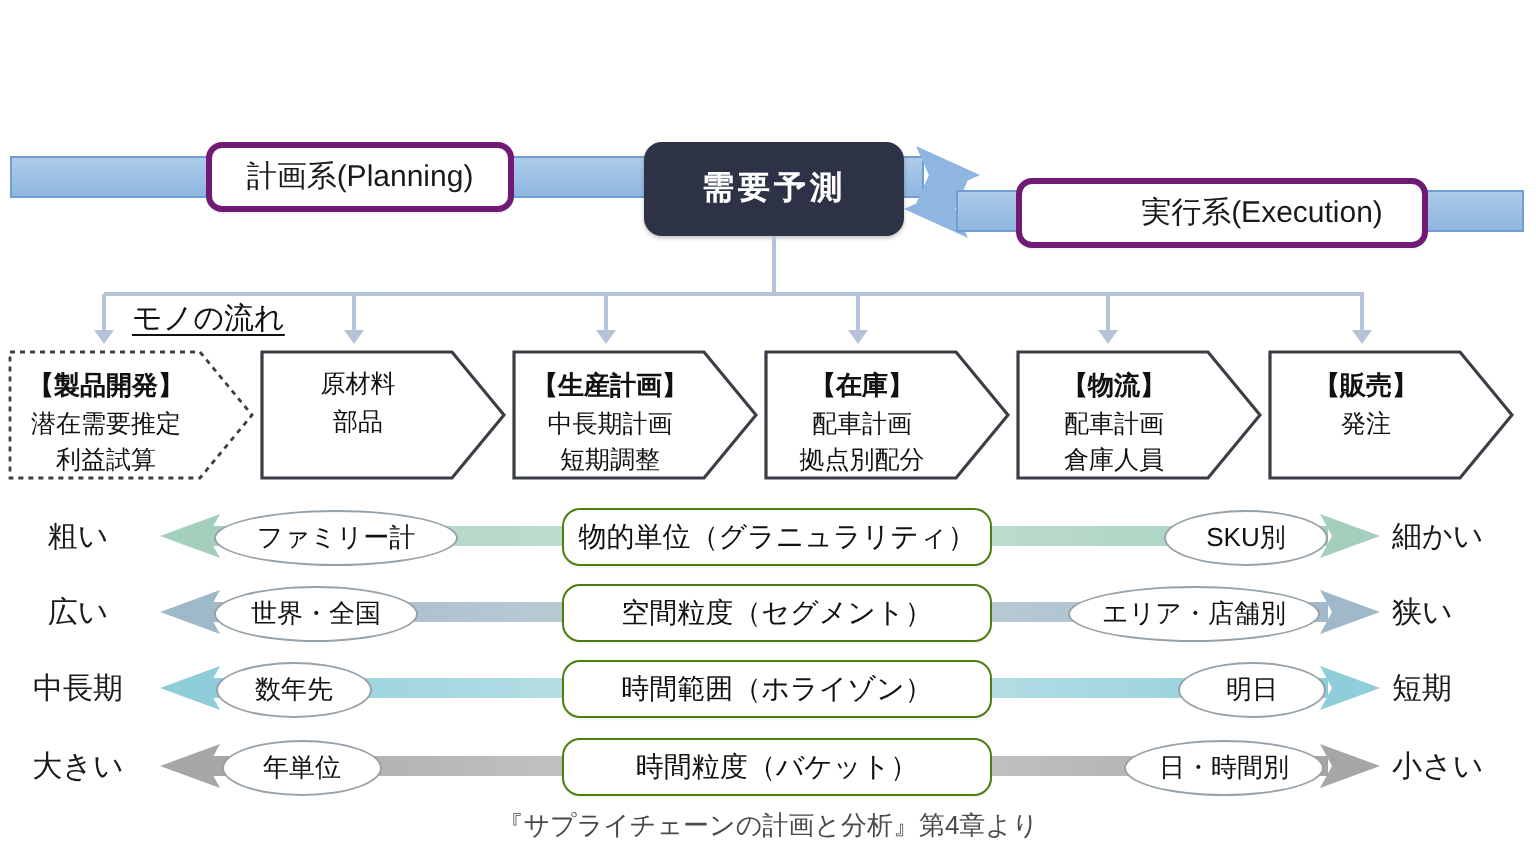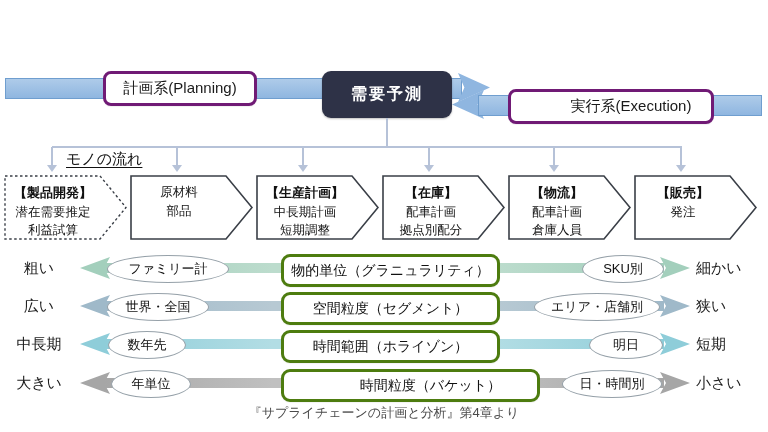--- a/index.html
+++ b/index.html
@@ -36,21 +36,21 @@
   .shead-l{background:var(--head);clip-path:polygon(0 50%,100% 0,80% 50%,100% 100%);}
   .shead-r{background:var(--head);clip-path:polygon(100% 50%,0 0,20% 50%,0 100%);}
   .sbar{background:linear-gradient(to right,var(--head),var(--bar) 30%,var(--bar) 70%,var(--head));}
   .slabel{font-size:15px;color:#1a1a1a;display:flex;align-items:center;}
   .slabel.c{justify-content:center;}
   .oval{
     background:#fff;border:1px solid #96a1a9;border-radius:50%;
     display:flex;align-items:center;justify-content:center;font-size:13px;color:#111;z-index:2;
   }
   .cbox{
-    background:#fff;border:3px solid #4d7c0f;border-radius:9px;
+    background:#fff;border:1px solid #4d7c0f;border-radius:9px;
     display:flex;align-items:center;justify-content:center;font-size:14px;color:#111;z-index:2;
     box-shadow:0 1px 1px rgba(0,0,0,.05);
   }
   .caption{width:768px;text-align:center;font-size:13px;color:#4a4a4a;}
 </style>
 </head>
 <body>
 
 <div class="stage">
 
@@ -209,21 +209,21 @@
 
   
   <div style="display: contents; --bar: #c0c0c0; --head: #a6a6a6;">
     <div class="abs slabel c" style="left:6px;top:372px;width:66px;height:22px;">大きい</div>
     <div class="abs shead-l" style="left:80px;top:372px;width:30px;height:22px;"></div>
     <div class="abs sbar" style="left:104px;top:378px;width:560px;height:10px;"></div>
     <div class="abs shead-r" style="left:660px;top:372px;width:30px;height:22px;"></div>
     <div class="abs oval" style="left:111px;top:370px;width:78px;height:26px;">
         <span>年単位</span>
       </div>
-    <div class="abs cbox" style="left:281px;top:369px;width:213px;height:27px;padding-left:40px;">
+    <div class="abs cbox" style="left:281px;top:369px;width:213px;height:27px;">
         <span>時間粒度（バケット）</span>
       </div>
     <div class="abs oval" style="left:562px;top:370px;width:98px;height:26px;">
         <span>日・時間別</span>
       </div>
     <div class="abs slabel" style="left:696px;top:372px;width:64px;height:22px;">小さい</div>
   </div>
 
   
   <div class="abs caption" style="left:0;top:404px;">『サプライチェーンの計画と分析』第4章より</div>

